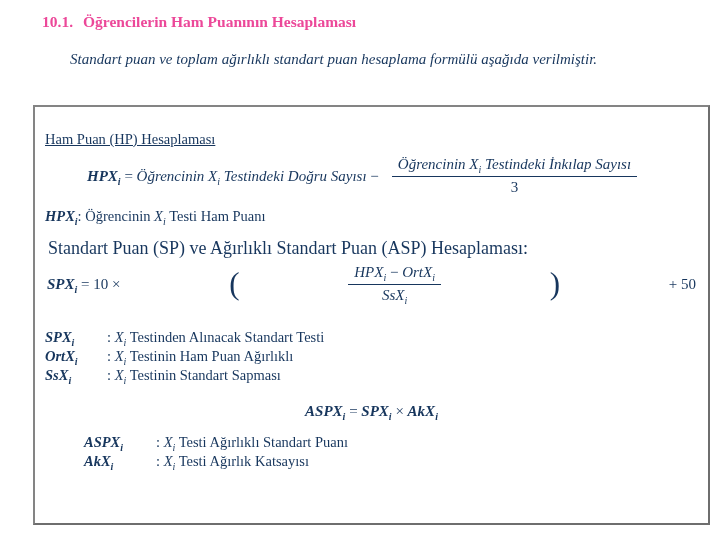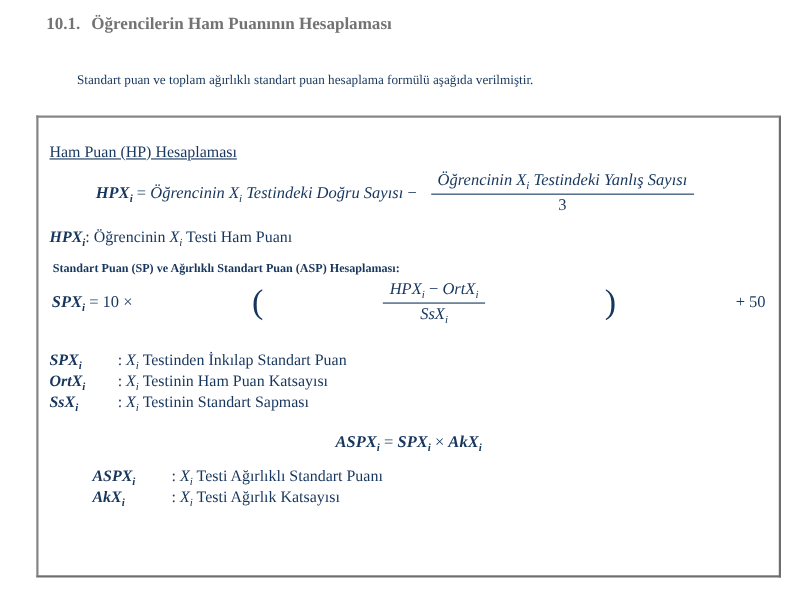--- a/index.html
+++ b/index.html
@@ -16,31 +16,32 @@
     color: #17365D;
   }
 
   
   .section-heading {
     position: absolute;
     left: 42px;
     top: 13px;
     font-size: 15.5px;
     font-weight: bold;
-    color: #737373;
+    color: #ec4899;
     white-space: nowrap;
   }
   .section-heading .num { margin-right: 10px; }
 
   .intro-paragraph {
     position: absolute;
     left: 70px;
-    top: 65px;
-    font-size: 12px;
-    white-space: nowrap;
+    top: 51px;
+    font-size: 15px;
+    white-space: nowrap;
+    font-style: italic;
   }
 
   
   .formula-box {
     position: absolute;
     left: 33px;
     top: 105px;
     width: 677px;
     height: 420px;
     box-sizing: border-box;
@@ -90,22 +91,22 @@
   }
 
   .hpx-definition {
     margin-top: 12px;
     font-size: 14.5px;
     white-space: nowrap;
   }
 
   .sp-heading {
     margin: 13px 0 0 3px;
-    font-size: 11px;
-    font-weight: bold;
+    font-size: 18px;
+    font-weight: normal;
     white-space: nowrap;
   }
 
   .sp-formula {
     display: flex;
     justify-content: space-between;
     align-items: center;
     margin-top: 5px;
     font-size: 15px;
     white-space: nowrap;
@@ -163,21 +164,21 @@
     <span class="lead"><span class="bi">HPX</span><sub class="bi">i</sub>
       <span class="up">=</span>
       <span class="it">Öğrencinin</span>
       <span class="it">X</span><sub class="it">i</sub>
       <span class="it">Testindeki Doğru Sayısı</span>
       <span class="up">−</span></span>
     <span class="frac">
       <span class="num">
         <span class="it">Öğrencinin</span>
         <span class="it">X</span><sub class="it">i</sub>
-        <span class="it">Testindeki Yanlış Sayısı</span>
+        <span class="it">Testindeki İnkılap Sayısı</span>
       </span>
       <span class="den up">3</span>
     </span>
   </div>
 
 
   <div class="hpx-definition">
     <span class="bi">HPX</span><sub class="bi">i</sub><span>: Öğrencinin</span>
     <span class="it">X</span><sub class="it">i</sub>
     <span>Testi Ham Puanı</span>
@@ -199,25 +200,25 @@
         <span class="it">SsX</span><sub class="it">i</sub>
       </span>
     </span>
     <span class="paren">)</span>
     <span class="up">+ 50</span>
   </div>
 
   <div class="definitions">
     <div class="def-row">
       <span class="term bi"><span>SPX</span><sub>i</sub></span>
-      <span><span class="up">:</span> <span class="it">X</span><sub class="it">i</sub> <span>Testinden İnkılap Standart Puan</span></span>
+      <span><span class="up">:</span> <span class="it">X</span><sub class="it">i</sub> <span>Testinden Alınacak Standart Testi</span></span>
     </div>
     <div class="def-row">
       <span class="term bi"><span>OrtX</span><sub>i</sub></span>
-      <span><span class="up">:</span> <span class="it">X</span><sub class="it">i</sub> <span>Testinin Ham Puan Katsayısı</span></span>
+      <span><span class="up">:</span> <span class="it">X</span><sub class="it">i</sub> <span>Testinin Ham Puan Ağırlıklı</span></span>
     </div>
     <div class="def-row">
       <span class="term bi"><span>SsX</span><sub>i</sub></span>
       <span><span class="up">:</span> <span class="it">X</span><sub class="it">i</sub> <span>Testinin Standart Sapması</span></span>
     </div>
   </div>
 
   <div class="asp-formula">
     <span class="bi">ASPX</span><sub class="bi">i</sub>
     <span class="up">=</span>

